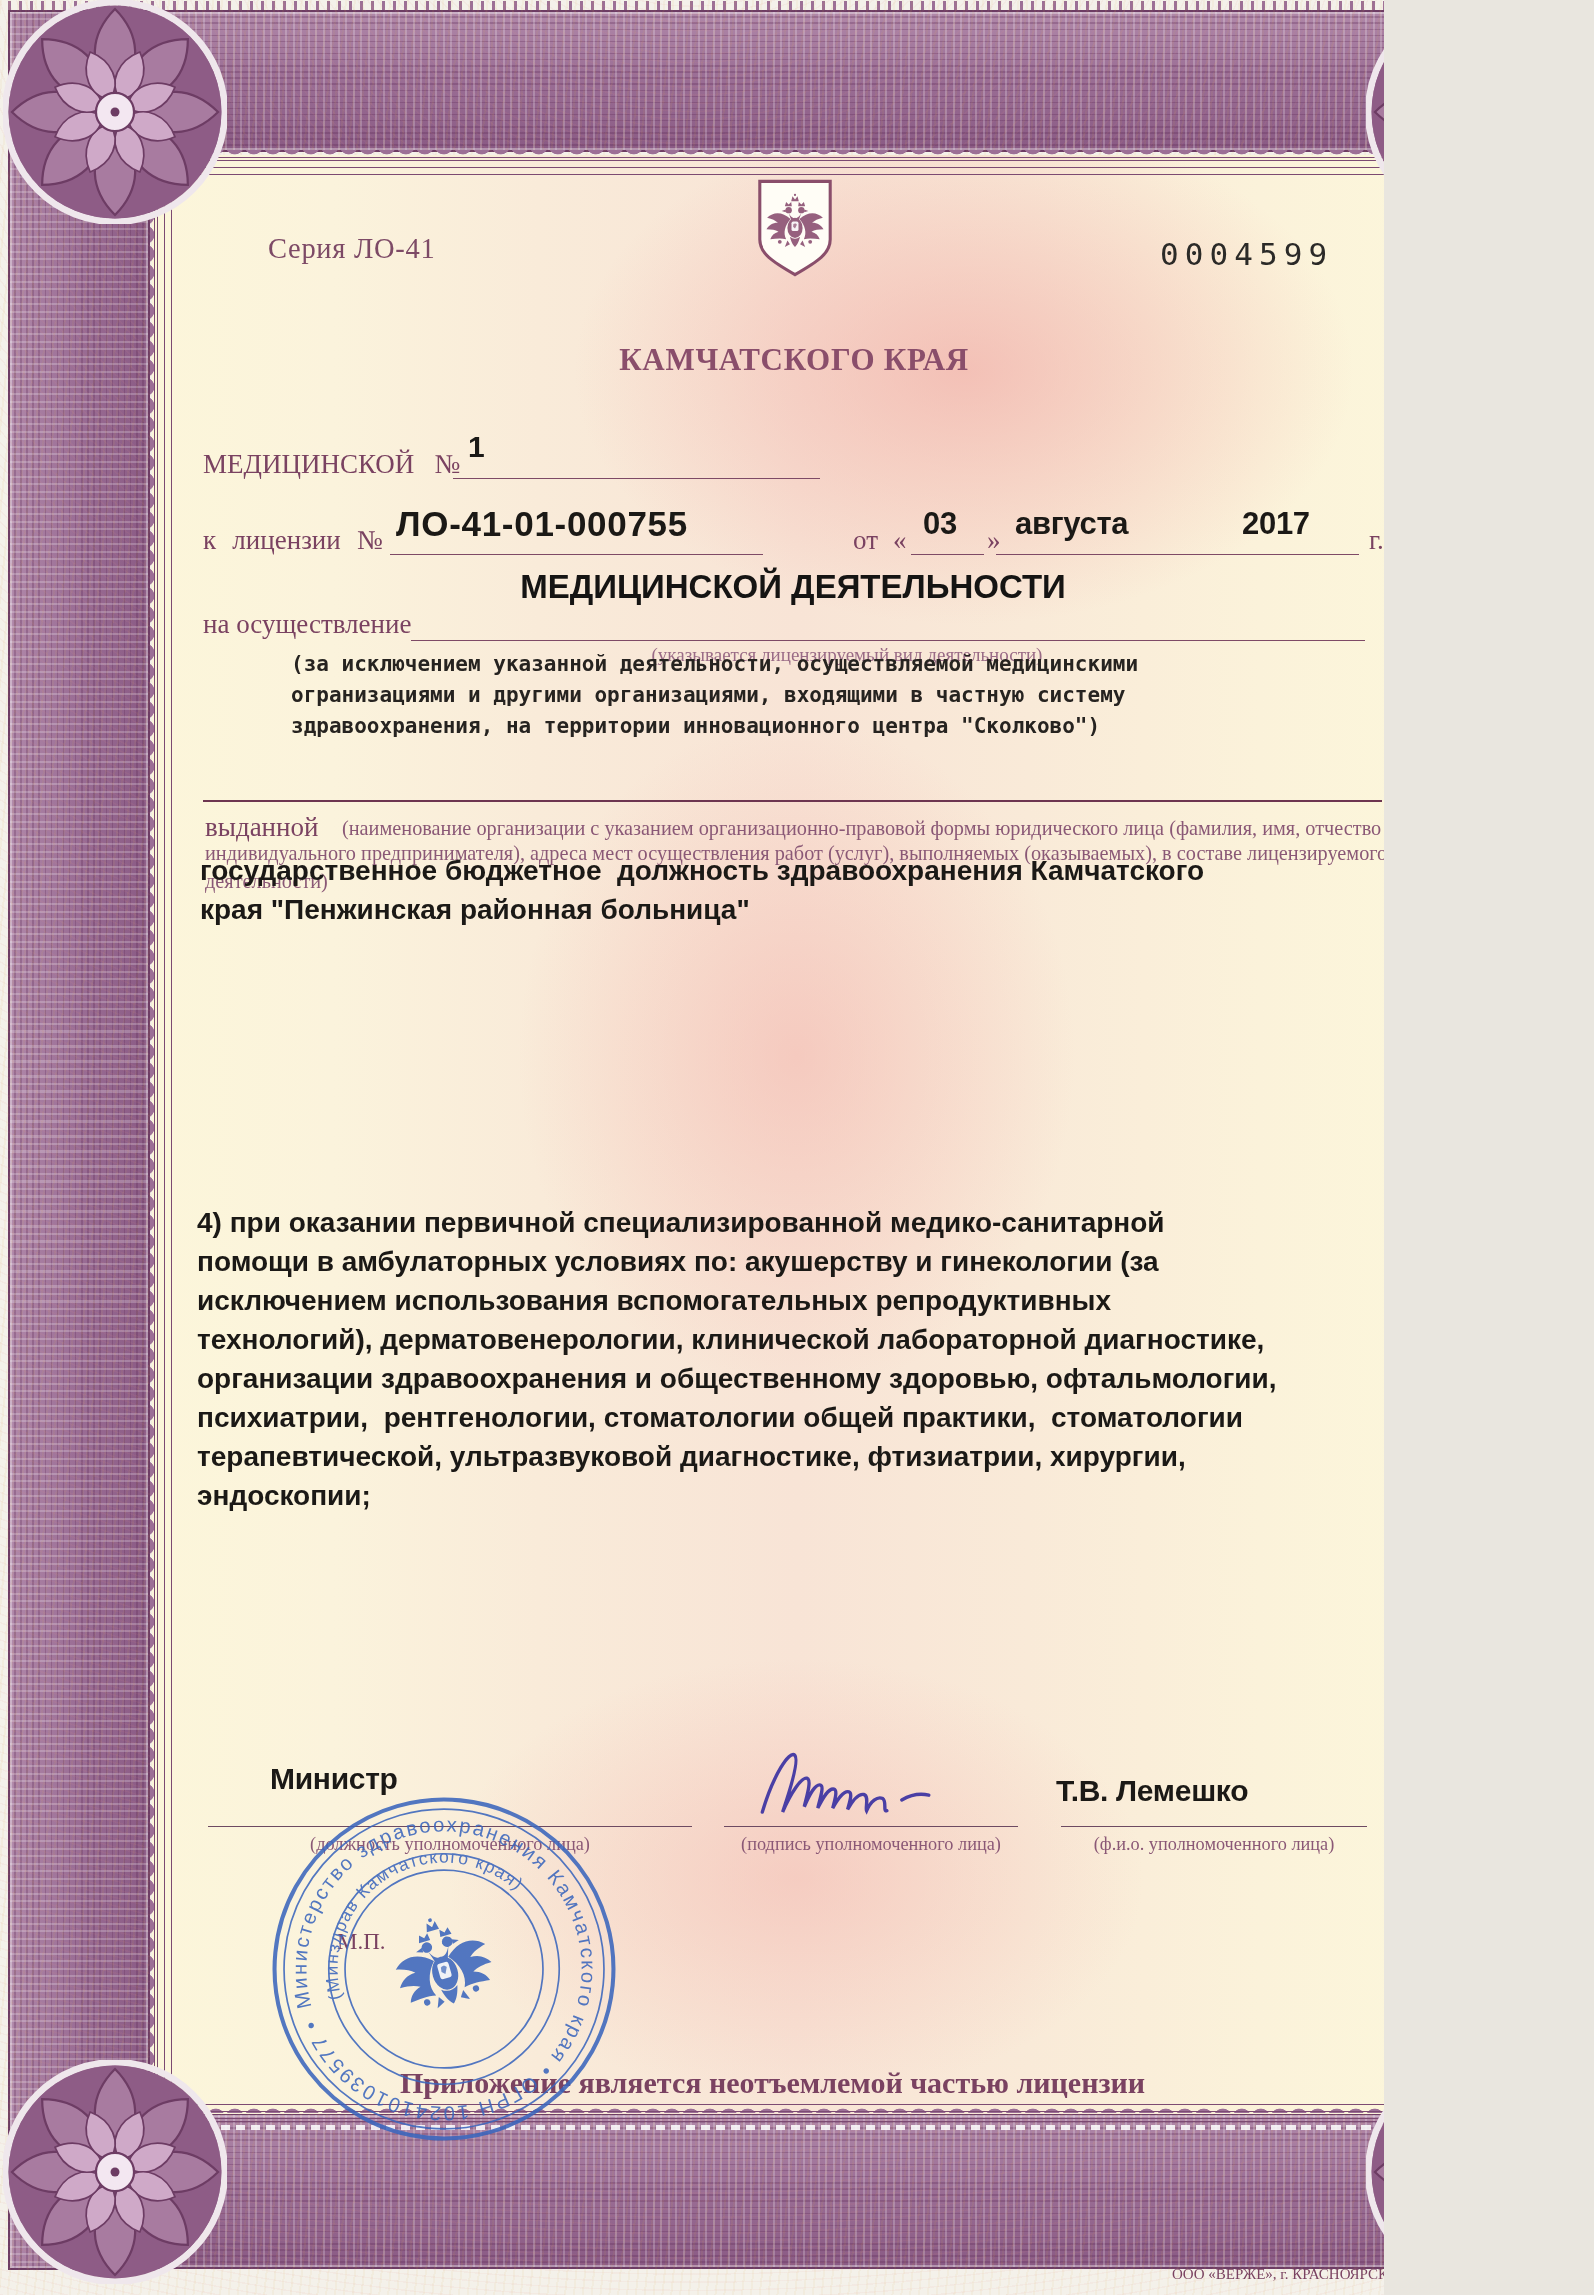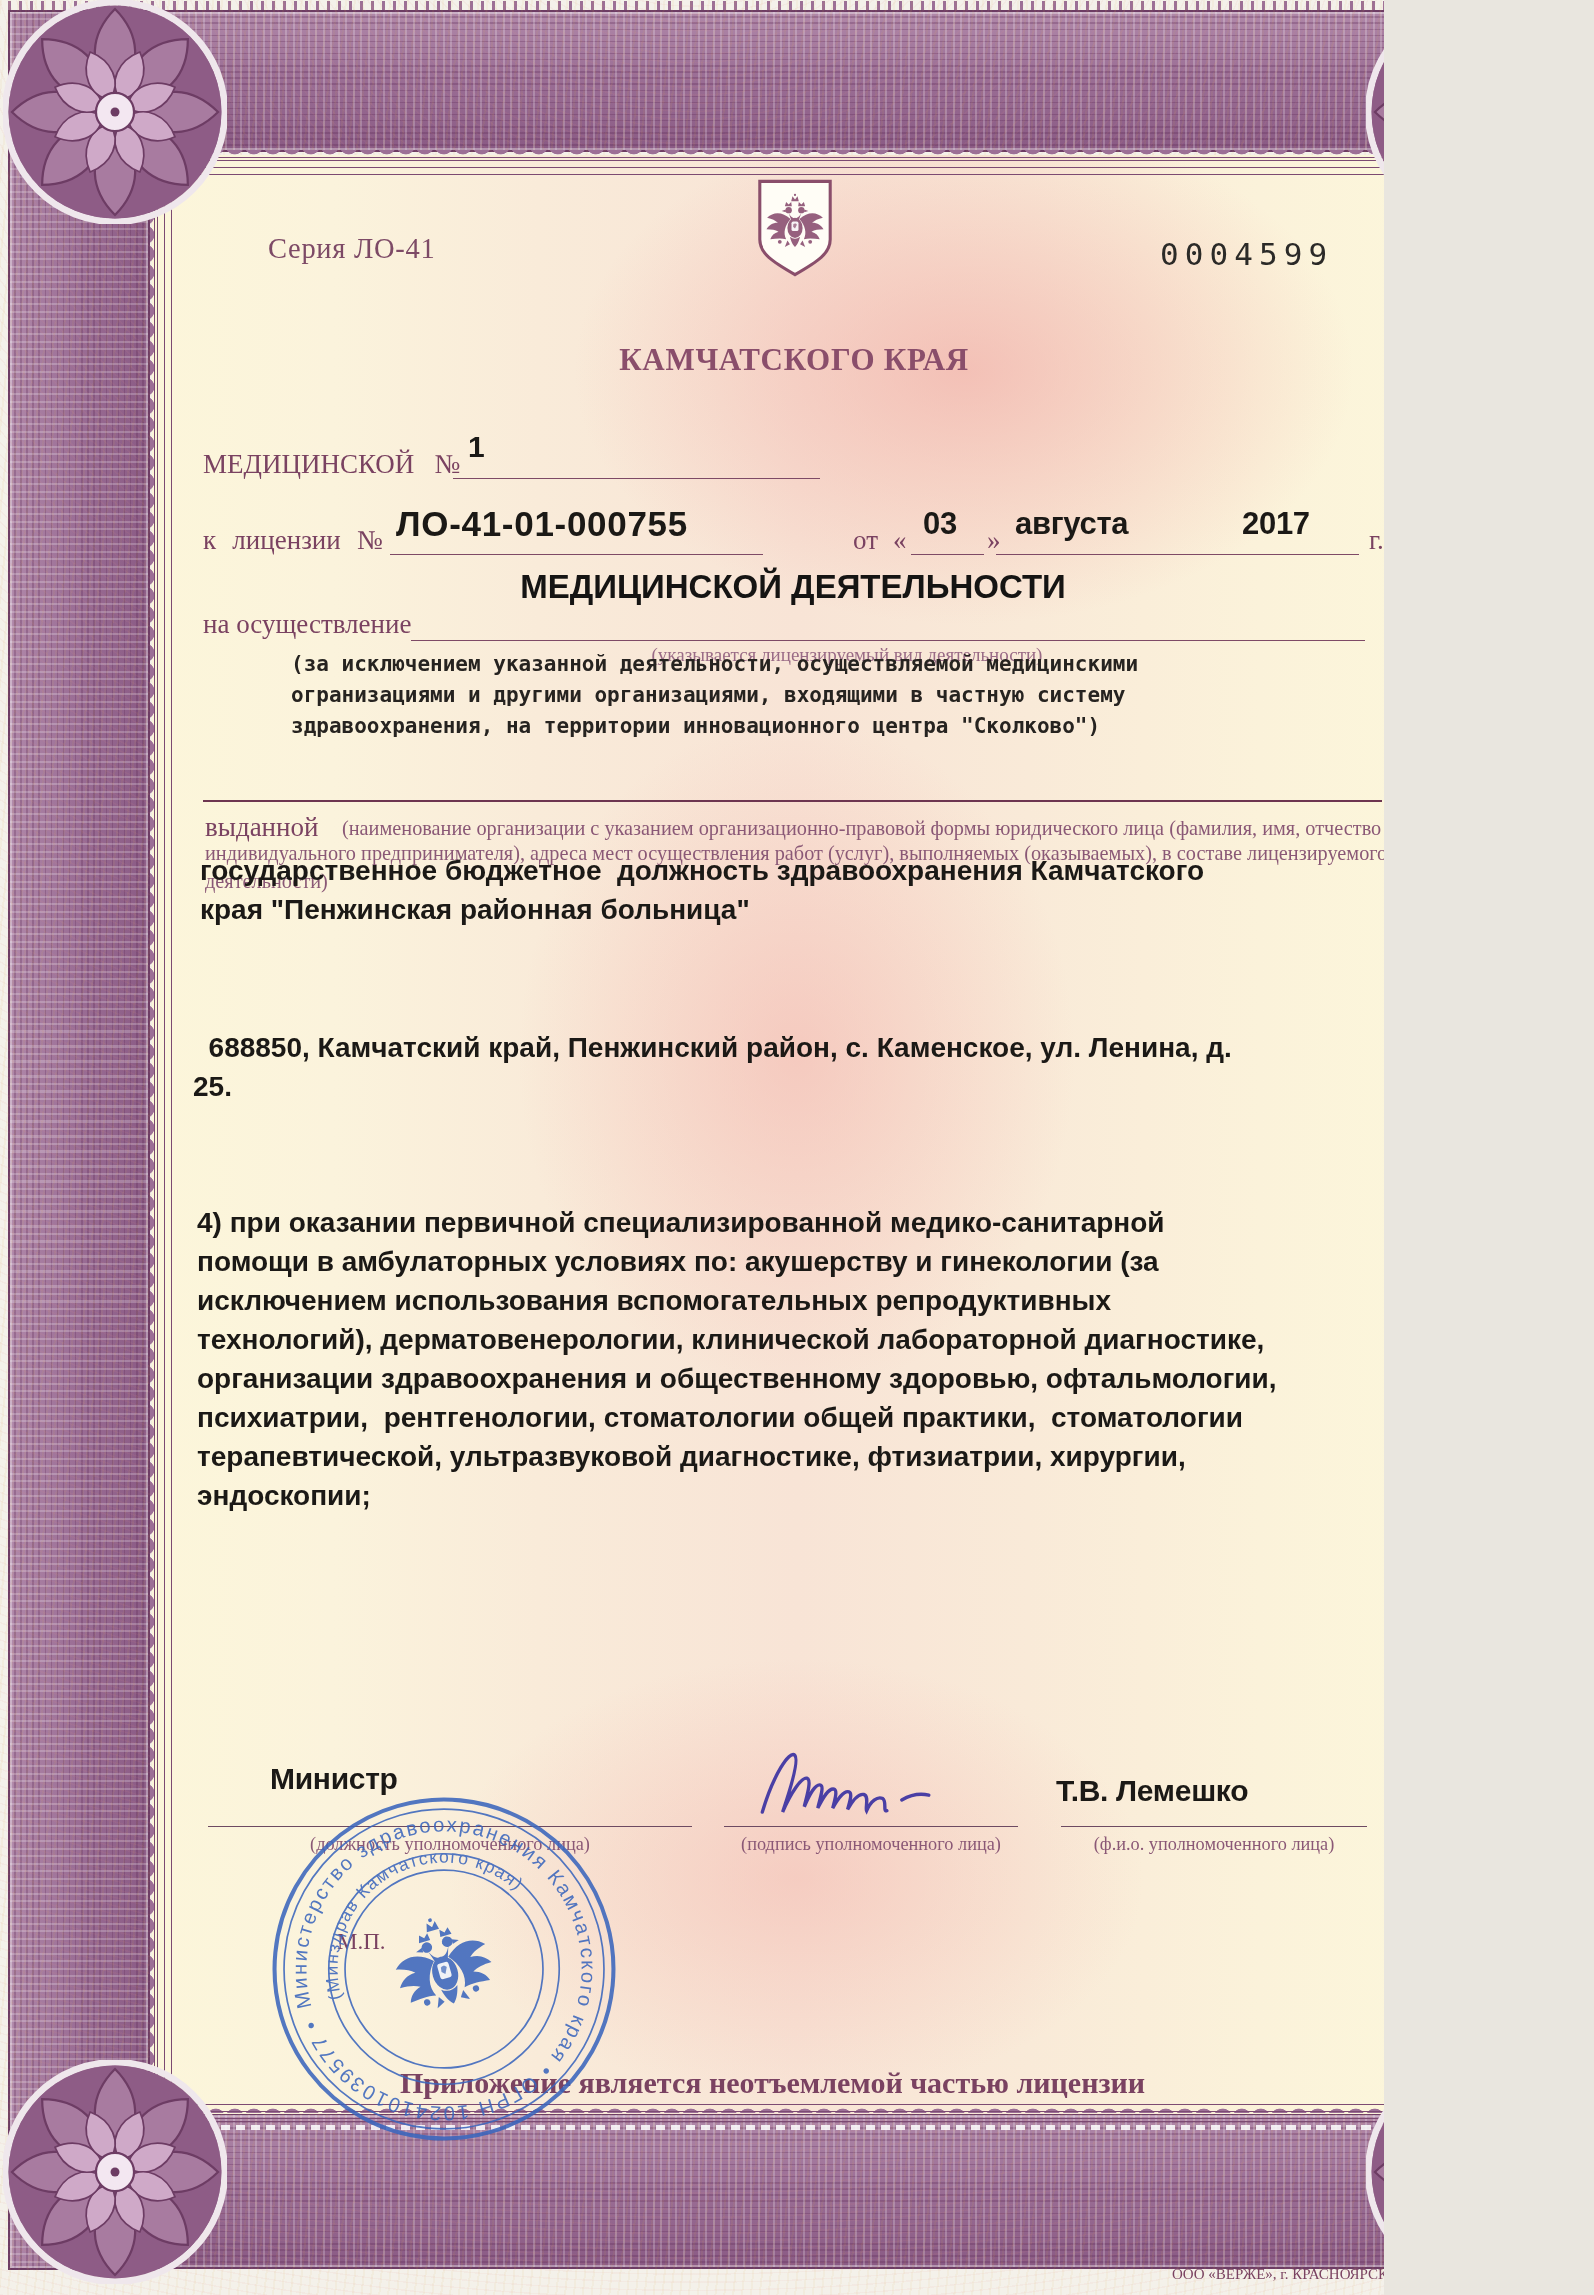--- a/index.html
+++ b/index.html
@@ -196,22 +196,20 @@
 огранизациями и другими организациями, входящими в частную систему
 здравоохранения, на территории инновационного центра "Сколково")</div>
 
   <div class="divider" style="left:203px;top:800px;width:1179px"></div>
   <div class="abs plum serif40" style="left:205px;top:812px">выданной</div>
   <div class="abs hint" style="left:342px;top:817px">(наименование организации с указанием организационно-правовой формы юридического лица (фамилия, имя, отчество</div>
   <div class="abs hint" style="left:205px;top:842px">индивидуального предпринимателя), адреса мест осуществления работ (услуг), выполняемых (оказываемых),  в составе лицензируемого вида</div>
   <div class="abs hint" style="left:205px;top:870px;z-index:3">деятельности)</div>
   <div class="abs docblock" style="left:200px;top:851px;width:1152px">государственное бюджетное  должность здравоохранения Камчатского
 края "Пенжинская районная больница"</div>
-  <div class="abs docblock" style="left:193px;top:1028px;width:1152px">  688850, Камчатский край, Пенжинский район, с. Каменское, ул. Ленина, д.
-25.</div>
 
   <div class="abs docblock" style="left:197px;top:1203px;width:1125px">4) при оказании первичной специализированной медико-санитарной
 помощи в амбулаторных условиях по: акушерству и гинекологии (за
 исключением использования вспомогательных репродуктивных
 технологий), дерматовенерологии, клинической лабораторной диагностике,
 организации здравоохранения и общественному здоровью, офтальмологии,
 психиатрии,  рентгенологии, стоматологии общей практики,  стоматологии
 терапевтической, ультразвуковой диагностике, фтизиатрии, хирургии,
 эндоскопии;</div>
 

